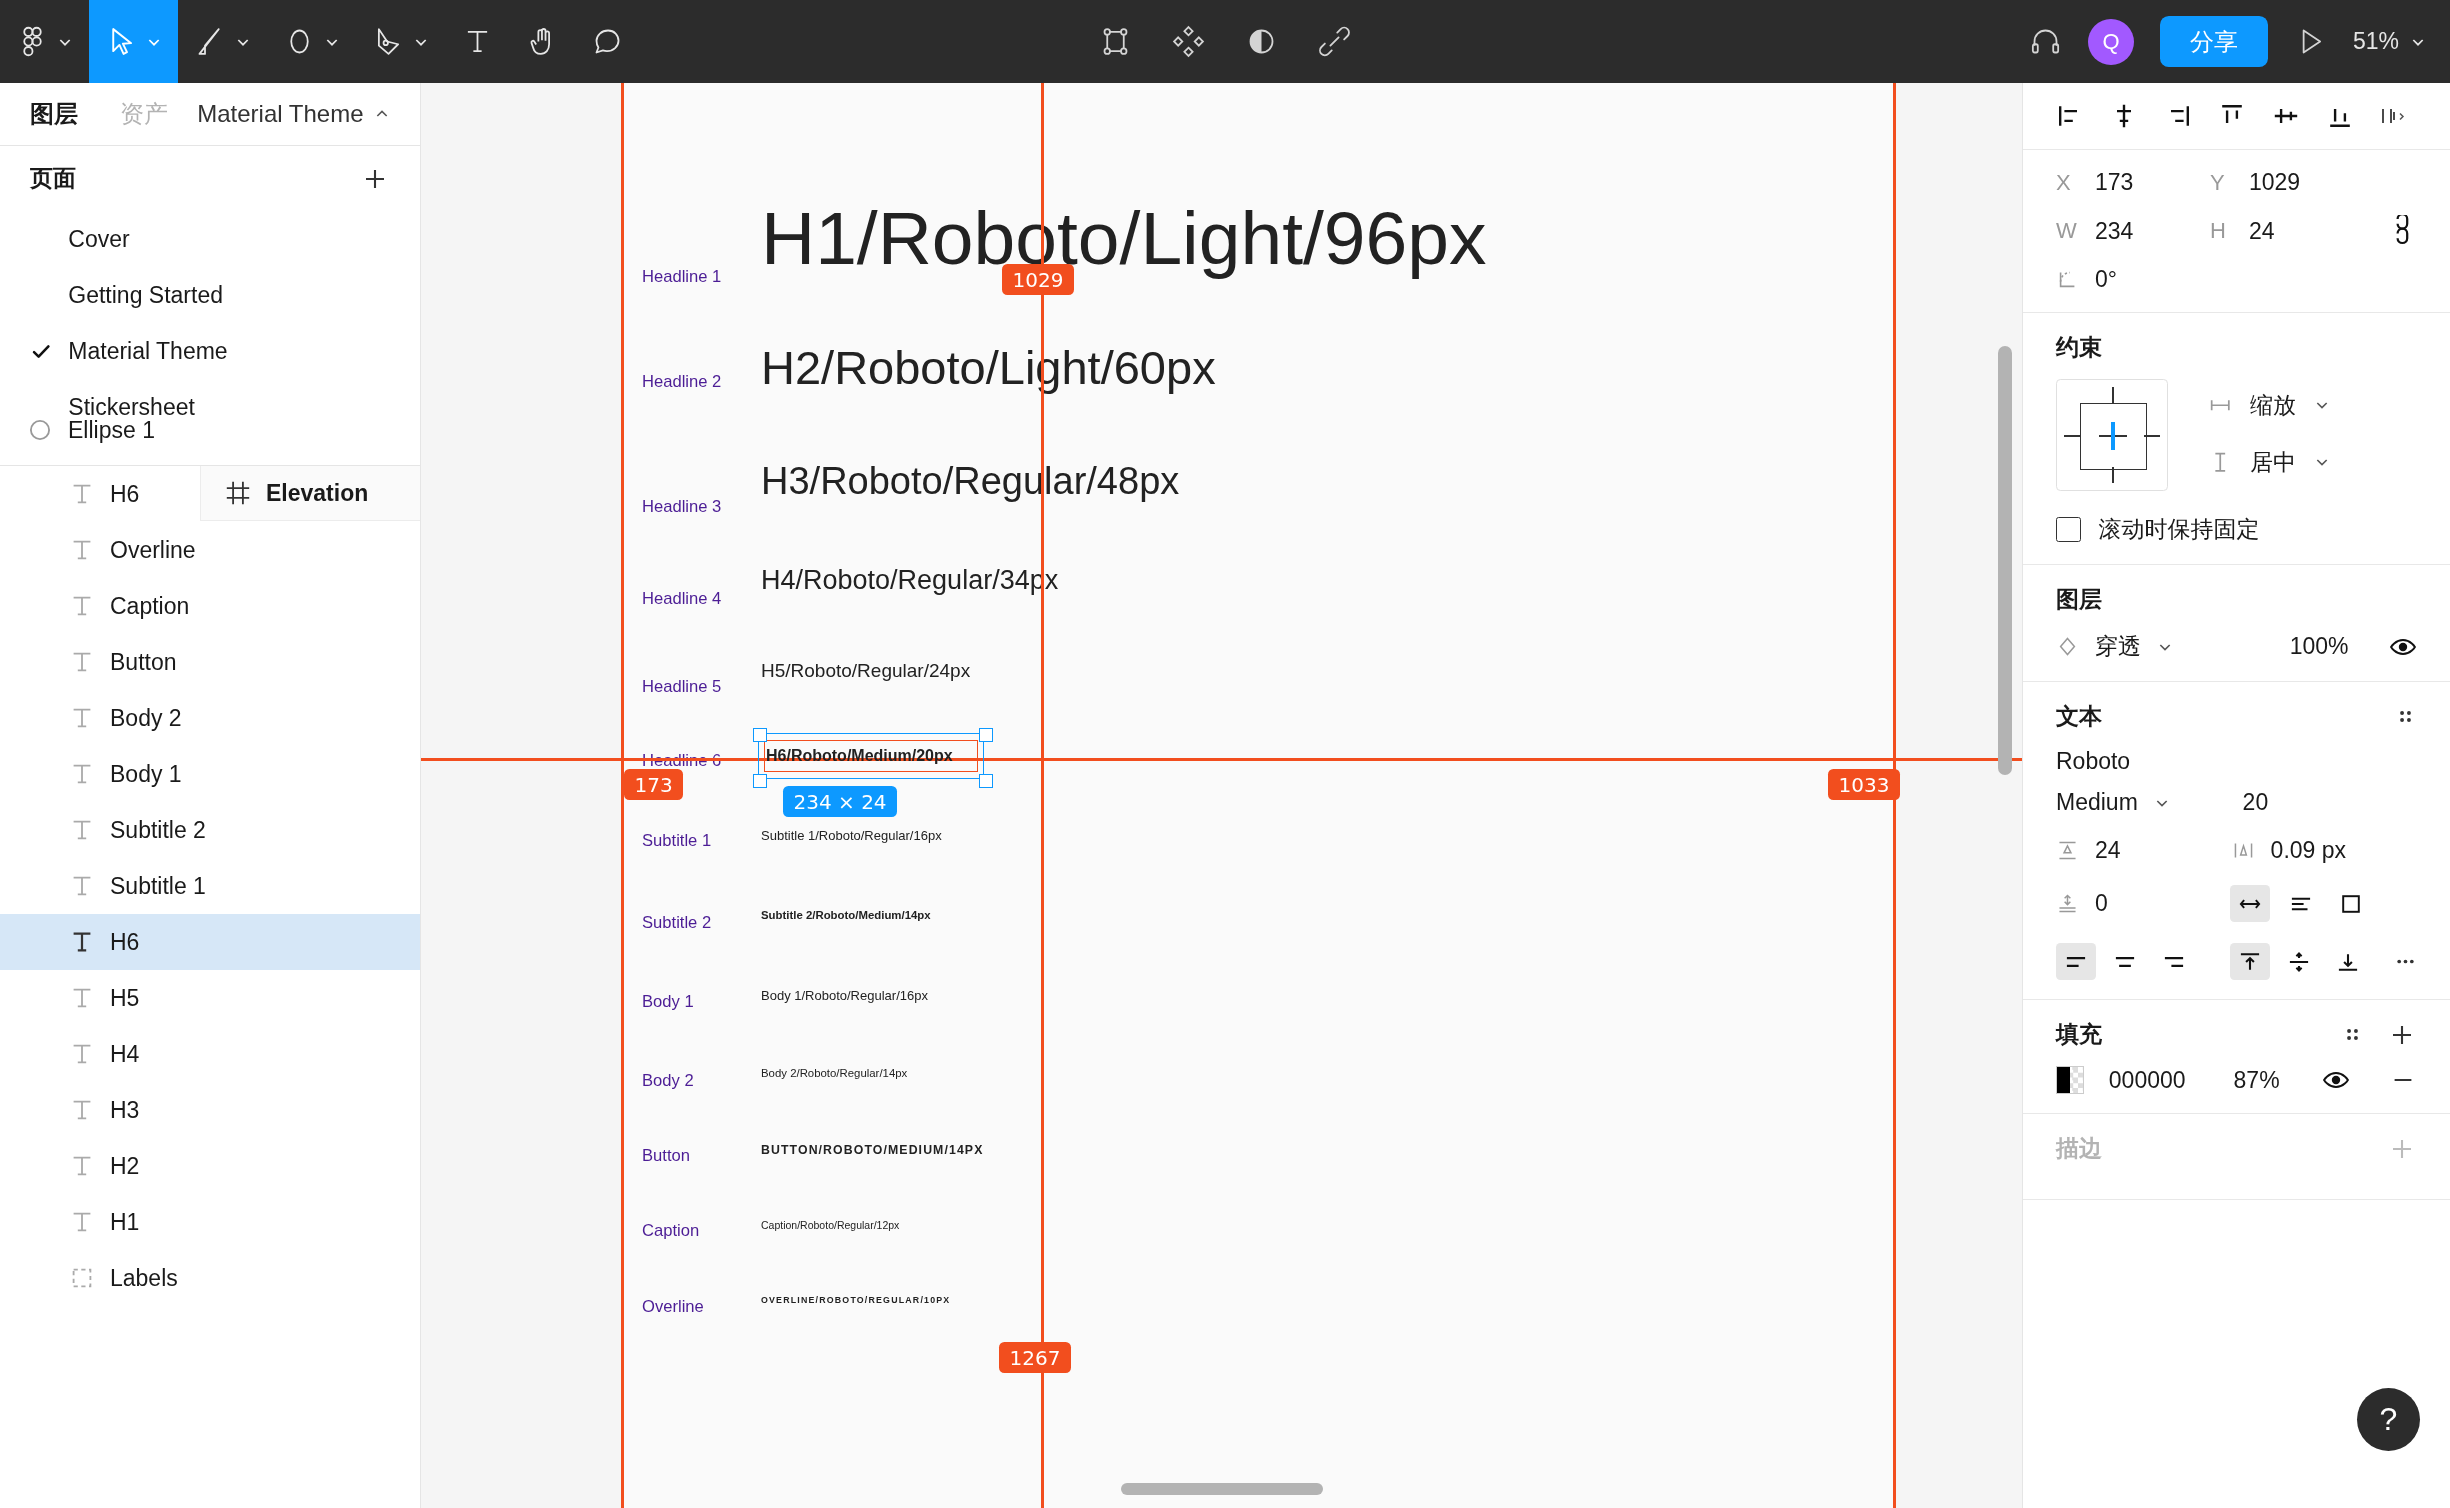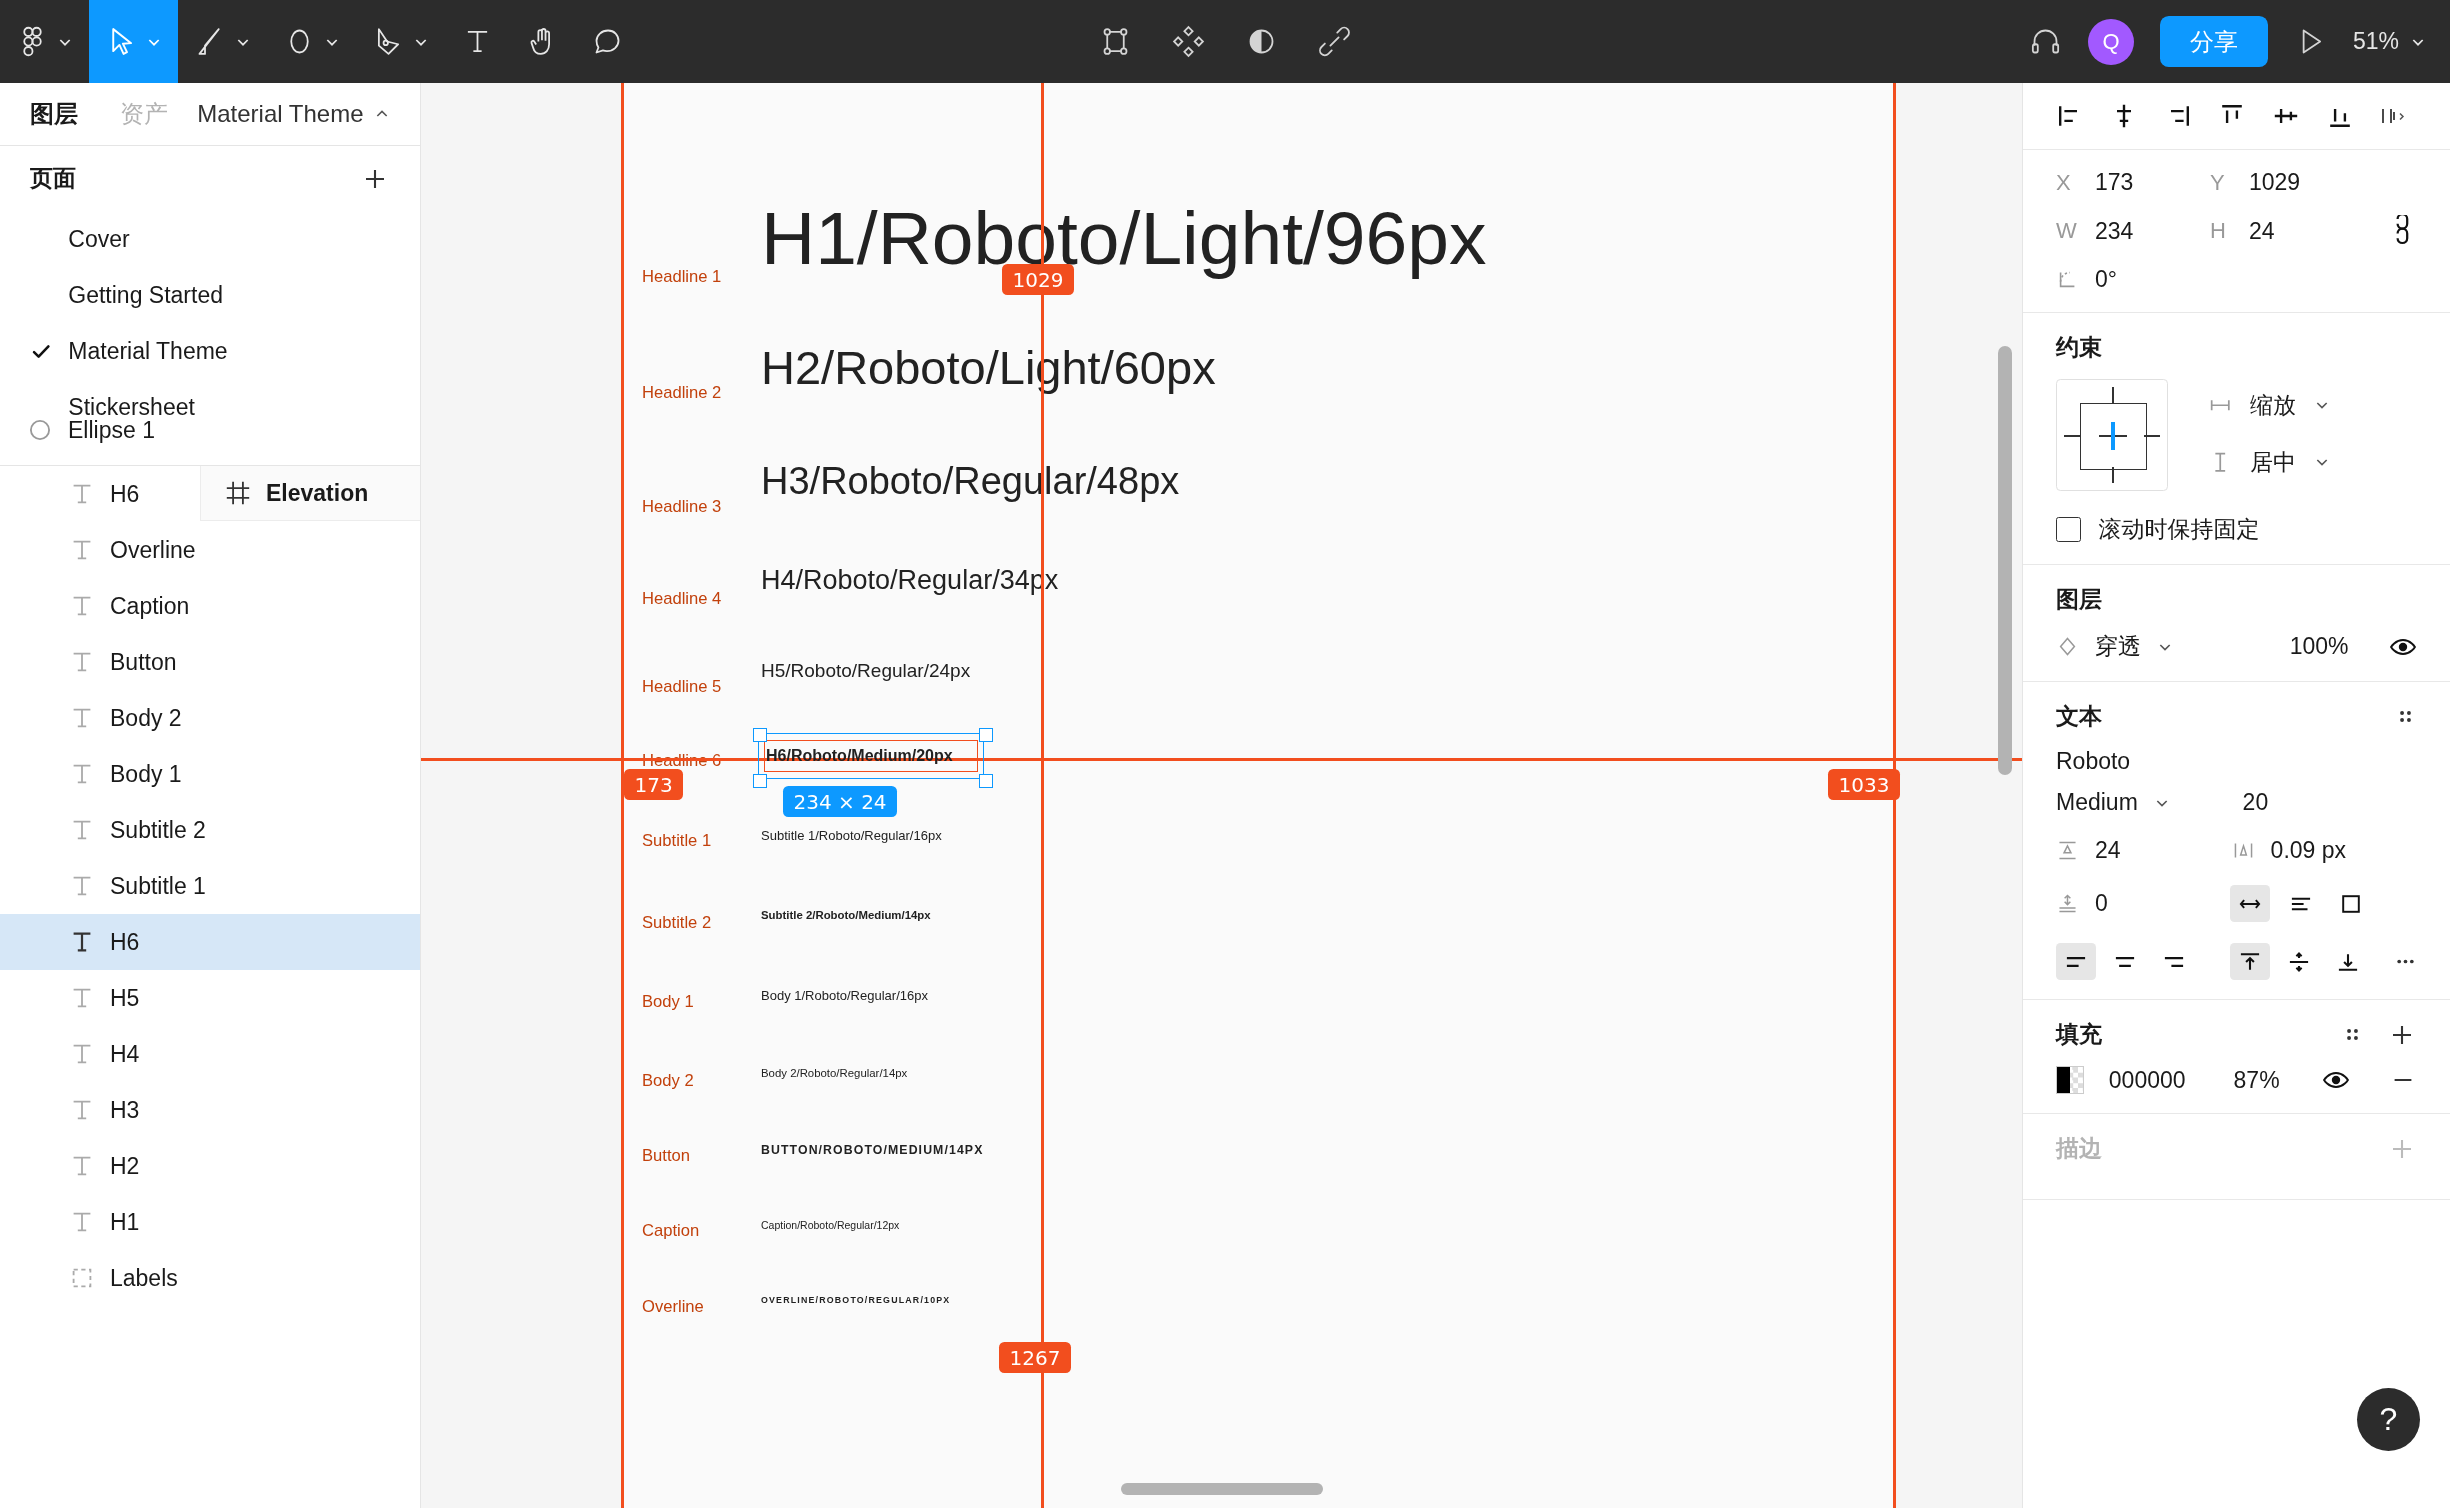--- a/index.html
+++ b/index.html
@@ -96,21 +96,21 @@
   .layer-row.frame { font-weight: bold; padding-left: 23px; }
   .layer-row.child { padding-left: 68px; }
 
   
   .canvas { flex: 1; position: relative; background: #f5f5f5; overflow: hidden; }
   .frame {
     position: absolute; left: 200px; top: -0.9px; width: 1275px; bottom: 0;
     background: #fafafa; border: 0.9px solid #ececec;
   }
   .spec-label {
-    position: absolute; font-size: 16.6px; color: #c2410c;
+    position: absolute; font-size: 16.6px; color: #4c1d95;
     font-family: "Liberation Sans", sans-serif; white-space: nowrap;
   }
   .spec-text {
     position: absolute; color: #222; white-space: nowrap;
     font-family: "Liberation Sans", sans-serif;
   }
   .guide-v {
     position: absolute; top: 0; bottom: 0; width: 2.6px; background: #f24e1e; z-index: 12;
   }
   .guide-h {
@@ -598,21 +598,21 @@
       </div>
     </div>
 
     <div class="canvas">
       <div class="frame"></div>
 
       <div>
         <div class="spec-label" style="left:221px; top:184px;">Headline 1</div>
         <div class="spec-text" style="left:340px; top:112px; font-size:75px; font-weight:300;">H1/Roboto/Light/96px</div>
 
-        <div class="spec-label" style="left:221px; top:300px;">Headline 2</div>
+        <div class="spec-label" style="left:221px; top:289px;">Headline 2</div>
         <div class="spec-text" style="left:340px; top:257px; font-size:47px; font-weight:300;">H2/Roboto/Light/60px</div>
 
         <div class="spec-label" style="left:221px; top:414px;">Headline 3</div>
         <div class="spec-text" style="left:340px; top:377px; font-size:38px;">H3/Roboto/Regular/48px</div>
 
         <div class="spec-label" style="left:221px; top:506px;">Headline 4</div>
         <div class="spec-text" style="left:340px; top:482px; font-size:27px;">H4/Roboto/Regular/34px</div>
 
         <div class="spec-label" style="left:221px; top:594px;">Headline 5</div>
         <div class="spec-text" style="left:340px; top:577px; font-size:19px;">H5/Roboto/Regular/24px</div>

